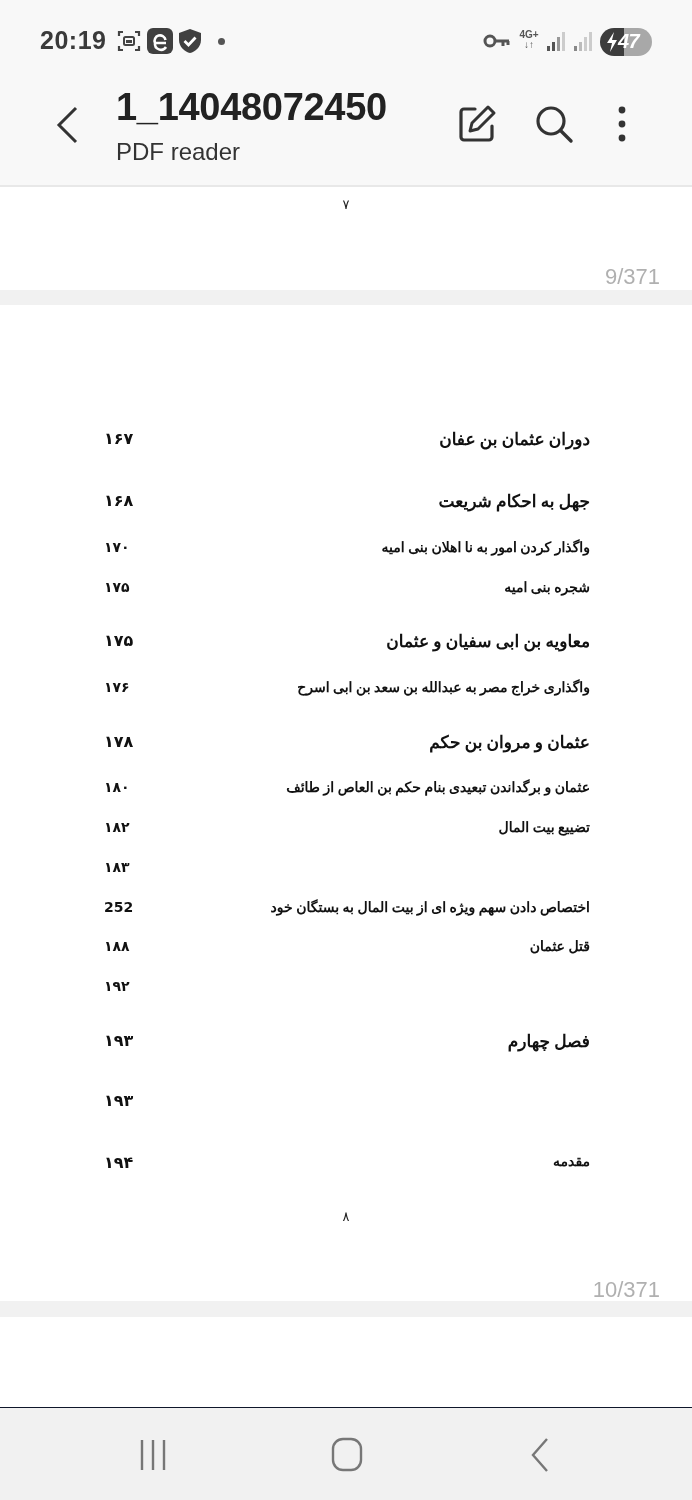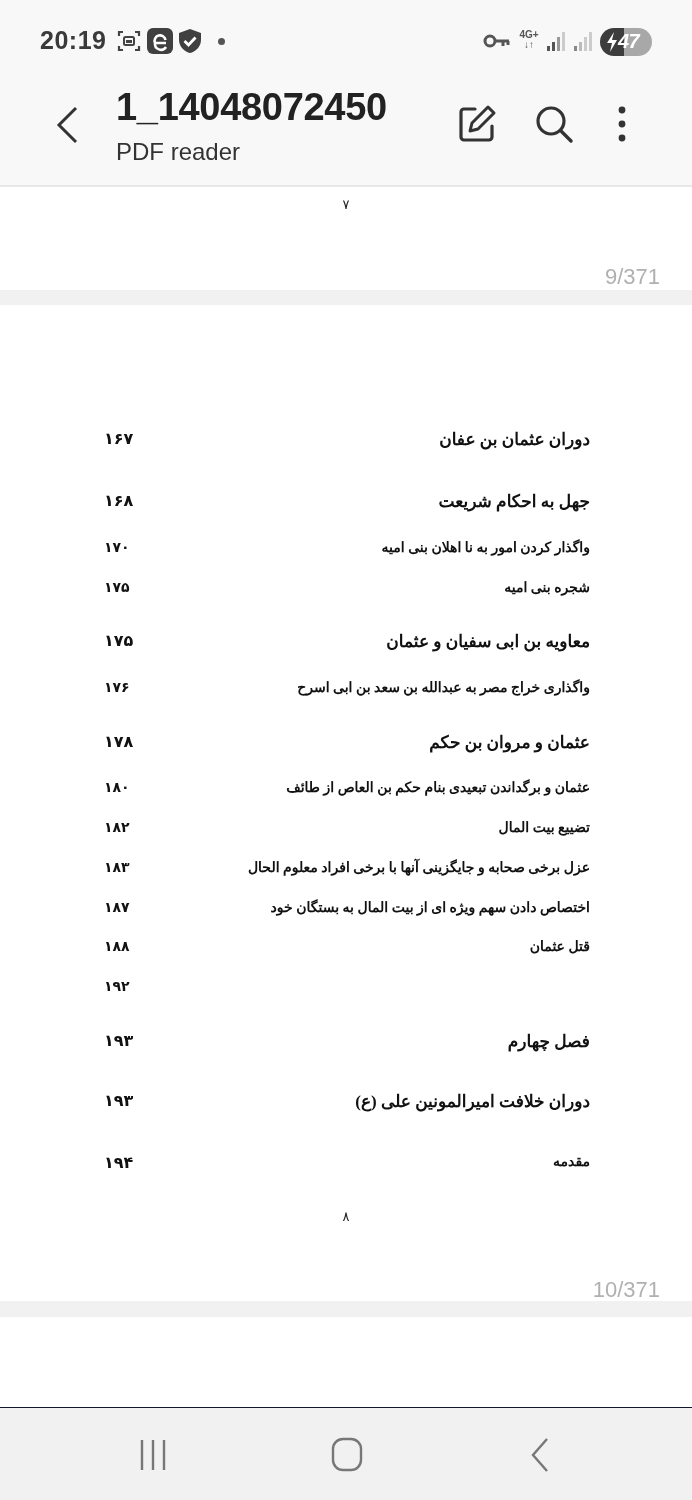--- a/index.html
+++ b/index.html
@@ -180,40 +180,38 @@
       </div>
       <div class="toc-row" style="top:474px;">
         <span class="toc-title small">عثمان  و برگداندن تبعیدی بنام حکم بن العاص از طائف</span>
         <span class="toc-page small">۱۸۰</span>
       </div>
       <div class="toc-row" style="top:514px;">
         <span class="toc-title small">تضییع بیت المال</span>
         <span class="toc-page small">۱۸۲</span>
       </div>
       <div class="toc-row" style="top:554px;">
-        <span class="toc-title small">عزل برخی صحابه و جایگزینی آنها با برخی افراد معلوم الحال</span>
         <span class="toc-page small">۱۸۳</span>
       </div>
       <div class="toc-row" style="top:594px;">
         <span class="toc-title small">اختصاص دادن سهم ویژه ای از بیت المال به بستگان خود</span>
-        <span class="toc-page small">۱۸۷</span>
+        <span class="toc-page small">252</span>
       </div>
       <div class="toc-row" style="top:633px;">
         <span class="toc-title small">قتل عثمان</span>
         <span class="toc-page small">۱۸۸</span>
       </div>
       <div class="toc-row" style="top:673px;">
         <span class="toc-page small">۱۹۲</span>
       </div>
       <div class="toc-row" style="top:726px;">
         <span class="toc-title large">فصل چهارم</span>
         <span class="toc-page large">۱۹۳</span>
       </div>
       <div class="toc-row" style="top:786px;">
-        <span class="toc-title large">دوران خلافت امیرالمونین علی (ع)</span>
         <span class="toc-page large">۱۹۳</span>
       </div>
       <div class="toc-row" style="top:848px;">
         <span class="toc-title small">مقدمه</span>
         <span class="toc-page large">۱۹۴</span>
       </div>
 
       <div class="page-footnum" style="top:904px;">۸</div>
       <div class="page-counter" style="top:972px;">10/371</div>
     </div>

